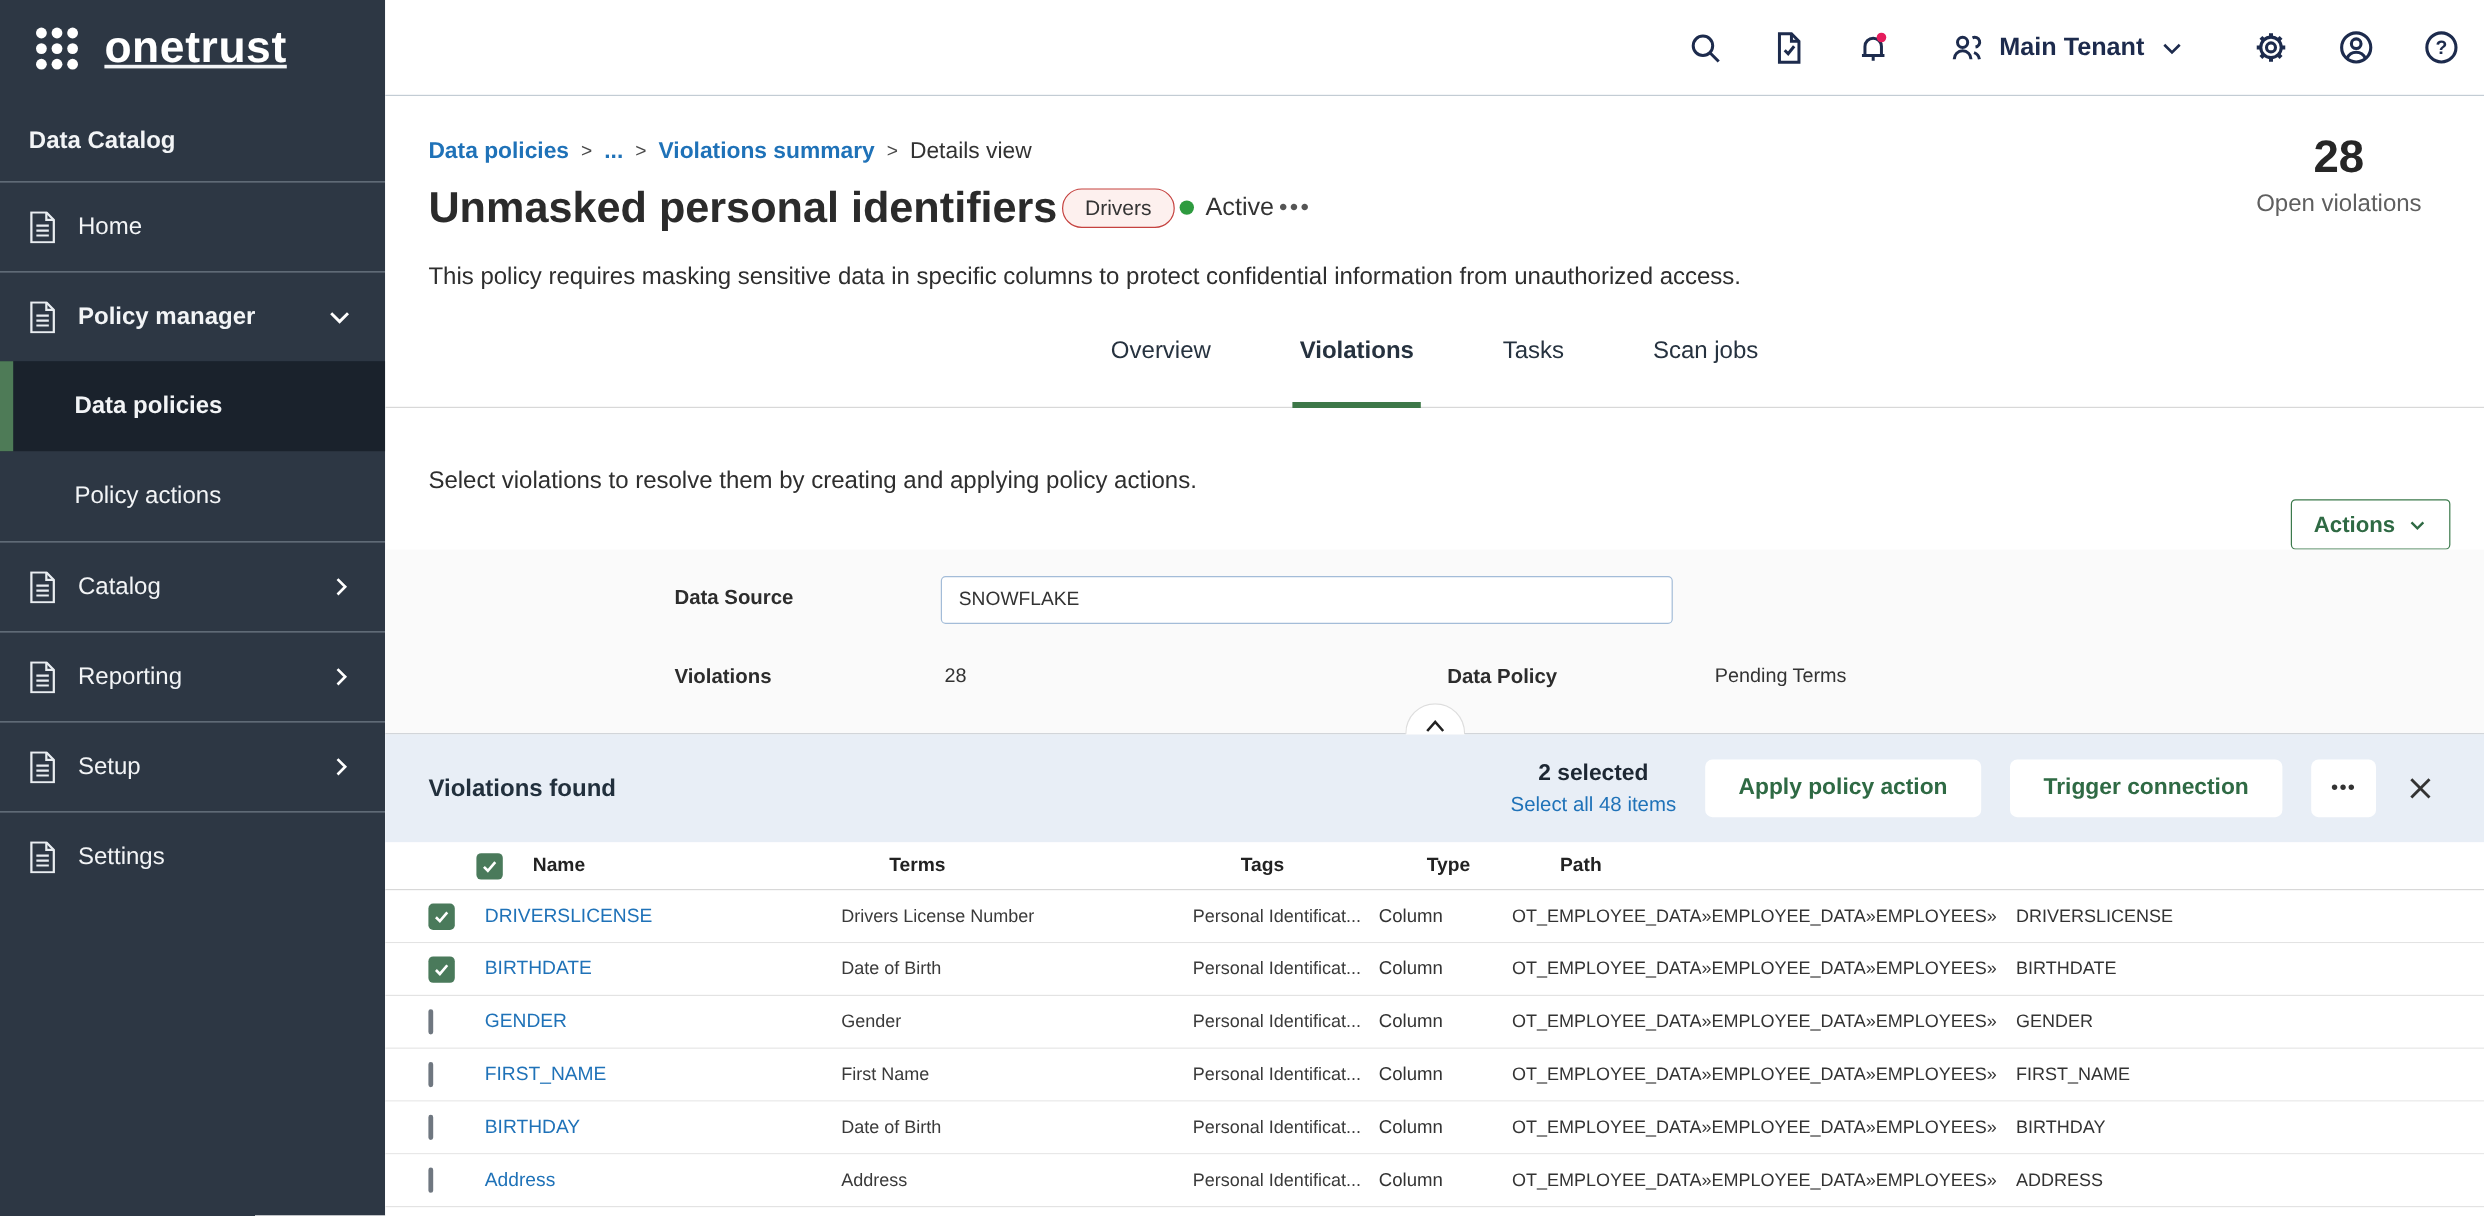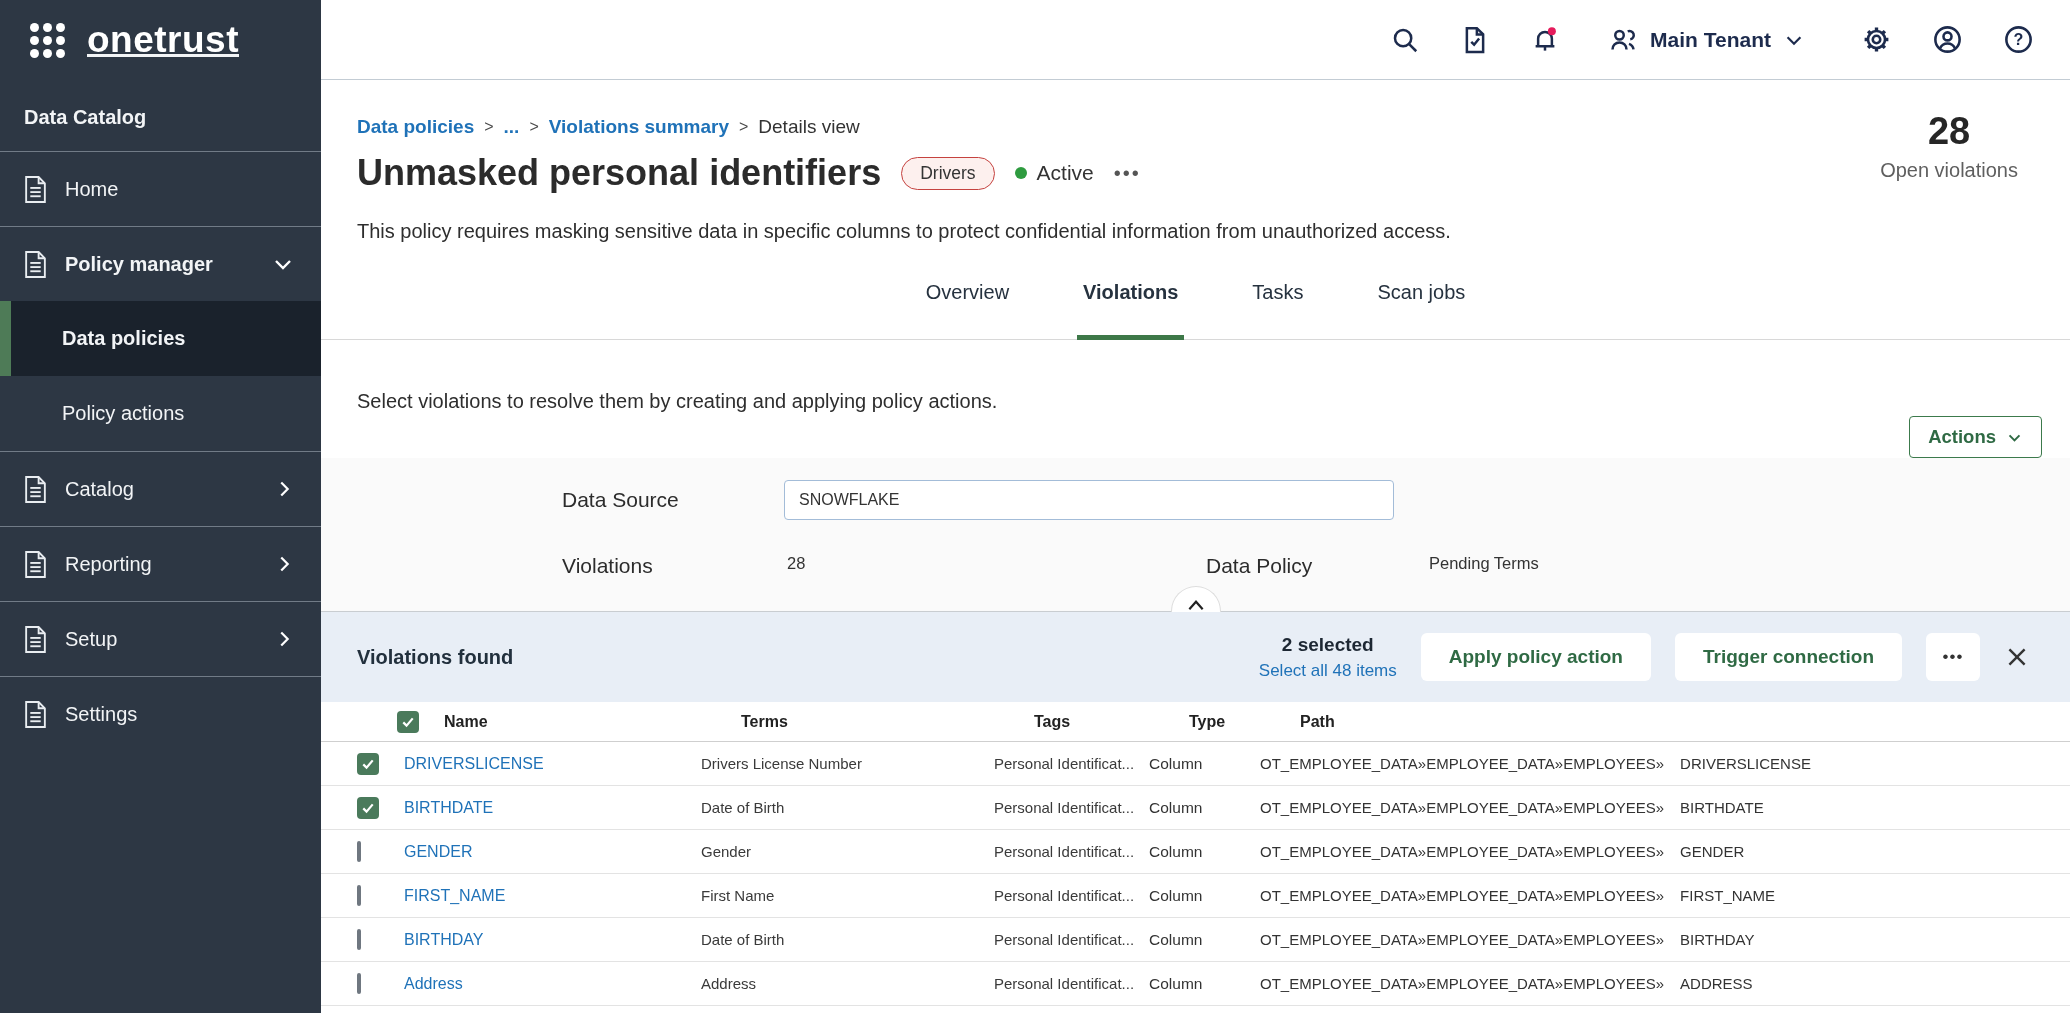--- a/index.html
+++ b/index.html
@@ -21,34 +21,34 @@
   .chev-end { margin-left:auto; }
   .side-sub { height:75px; display:flex; align-items:center; padding-left:62px; font-size:20px;
               cursor:pointer; position:relative; }
   .side-sub.selected { background:#1a222c; font-weight:700; }
   .greenbar { position:absolute; left:0; top:0; bottom:0; width:11px; background:#4e7b57; }
   .docicon { flex-shrink:0; color:#e9edf1; }
 
   
   .main { flex:1; display:flex; flex-direction:column; }
   .topbar { height:80px; background:#fff; border-bottom:1px solid #c3ccd4; display:flex;
-            align-items:center; justify-content:flex-end; padding-right:36px; }
+            align-items:center; justify-content:flex-end; padding-right:20px; }
   .tb-icon { margin-left:40px; cursor:pointer; display:flex; align-items:center; position:relative; }
   .tenant { display:flex; align-items:center; gap:12px; margin-left:48px; cursor:pointer; }
   .tenant-label { font-size:21px; font-weight:700; color:#1d2b4d; }
   .gap-lg { margin-left:56px; }
 
   
   .content { position:relative; flex:1; background:#fff; overflow:hidden; }
   .breadcrumb { position:absolute; left:36px; top:36px; font-size:19px; color:#444;
                 display:flex; align-items:center; gap:10px; }
   .bc-link { color:#1f72b8; font-weight:600; cursor:pointer; }
   .bc-sep { color:#4a4a4a; font-size:16px; }
   .bc-current { color:#333; }
-  .title-row { position:absolute; left:36px; top:72px; display:flex; align-items:center; gap:20px; }
+  .title-row { position:absolute; left:36px; top:72px; display:flex; align-items:center; gap:4px; }
   .page-title { font-size:36px; font-weight:600; color:#2b2b2b; }
   .badge-critical { border:1.5px solid #c5423f; background:#fdf0ee; border-radius:999px;
                     padding:5px 18px; font-size:17.5px; color:#343434; }
   .status { display:flex; align-items:center; gap:10px; font-size:21px; color:#333; }
   .status-dot { width:12px; height:12px; border-radius:50%; background:#2e9b3f; }
   .more-dots { font-size:20px; color:#555; letter-spacing:2px; cursor:pointer; }
   .stat { position:absolute; right:52px; top:30px; text-align:center; }
   .stat-n { font-size:38px; font-weight:600; color:#262626; }
   .stat-l { font-size:20px; color:#5f5f5f; margin-top:6px; }
   .desc { position:absolute; left:36px; top:140px; font-size:20px; color:#2e2e2e; }
@@ -60,21 +60,21 @@
   .tab.active { font-weight:700; border-bottom-color:#3d7848; }
 
   .subtitle { position:absolute; left:36px; top:310px; font-size:20px; color:#2e2e2e; }
   .actions-btn { position:absolute; right:28px; top:336px; display:inline-flex; align-items:center;
                  gap:10px; padding:9px 18px; border:1.5px solid #3c7a4c; border-radius:4px;
                  background:#fff; color:#2f6a44; font-size:18.5px; font-weight:700; cursor:pointer;
                  font-family:inherit; }
 
   .form-panel { position:absolute; left:0; right:0; top:378px; height:154px; background:#fafafa;
                 border-bottom:1px solid #c9cdd1; }
-  .fp-label { position:absolute; font-size:21px; font-weight:400; color:#2c2c2c; }
+  .fp-label { position:absolute; font-size:17px; font-weight:700; color:#2c2c2c; }
   .fp-value { position:absolute; font-size:16.5px; color:#333; }
   .fp-input { position:absolute; left:463px; top:22px; width:610px; height:40px;
               border:1px solid #a3bcd8; border-radius:4px; background:#fff; font-size:16px;
               color:#333; padding:0 14px; font-family:inherit; }
   .collapse-btn { position:absolute; left:850px; top:506px; width:50px; height:26px; background:#fff;
                   border:1px solid #ddd; border-bottom:none; border-radius:25px 25px 0 0; z-index:2;
                   display:flex; align-items:flex-end; justify-content:center; cursor:pointer; }
 
   .sel-bar { position:absolute; left:0; right:0; top:532px; height:90px; background:#e8eef6;
              display:flex; align-items:center; padding:0 40px 0 36px; gap:24px; }

